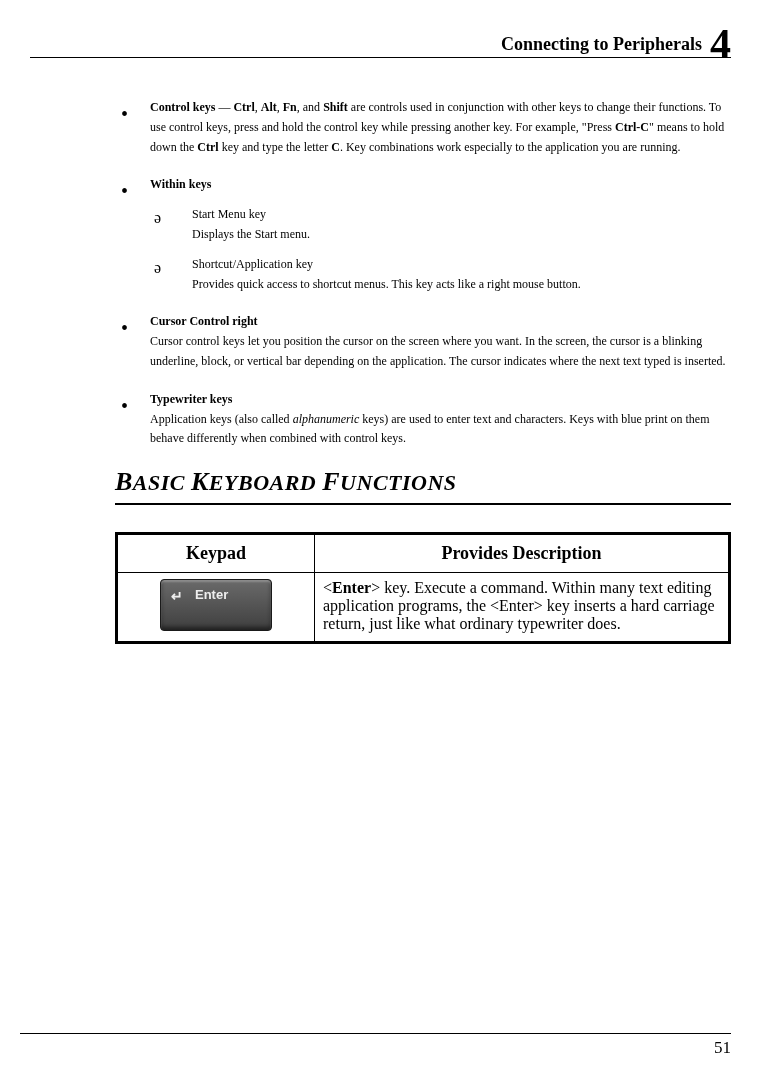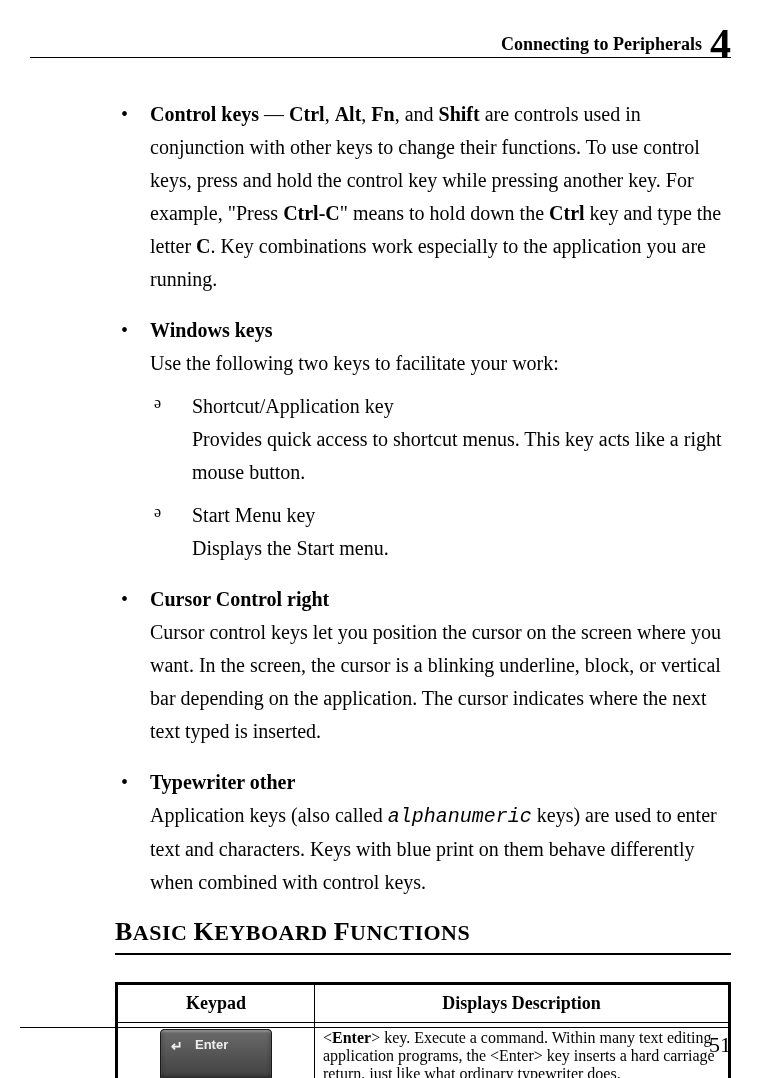--- a/index.html
+++ b/index.html
@@ -46,32 +46,32 @@
   }
   ul.main-list {
     list-style: none;
     padding: 0;
     margin: 0;
   }
   ul.main-list > li {
     position: relative;
     padding-left: 35px;
     margin-bottom: 18px;
-    font-size: 20px;
+    font-size: 12px;
     line-height: 1.65;
   }
   ul.main-list > li::before {
     content: "•";
     position: absolute;
     left: 6px;
     top: 0;
     font-size: 20px;
   }
   .b { font-weight: bold; }
-  .i { font-style: italic; font-family: Liberation Mono, monospace; }
+  .i { font-style: italic; }
   ul.sub-list {
     list-style: none;
     padding: 0;
     margin-top: 10px;
   }
   ul.sub-list > li {
     position: relative;
     padding-left: 42px;
     margin-bottom: 10px;
   }
@@ -82,20 +82,21 @@
     top: 0;
     font-size: 16px;
   }
   h2.section {
     font-size: 22px;
     font-weight: bold;
     font-variant: small-caps;
     margin-top: 16px;
     margin-bottom: 6px;
     letter-spacing: 0.5px;
+    font-style: italic;
   }
   h2.section .big { font-size: 26px; }
   .hr {
     border-top: 2px solid #000;
     margin-bottom: 18px;
   }
   table.kbtable {
     width: 100%;
     border-collapse: collapse;
     border: 3px solid #000;
@@ -142,74 +143,73 @@
     top: 7px;
   }
   .footer {
     position: absolute;
     bottom: 20px;
     left: 20px;
     right: 30px;
     border-top: 1.5px solid #000;
     text-align: right;
     padding-top: 4px;
-    font-size: 22px;
+    font-size: 17px;
   }
 </style>
 </head>
 <body>
 
 <div class="page">
   <div class="header">
     <span class="header-title">Connecting to Peripherals</span>
     <span class="chapter-num">4</span>
   </div>
 
   <div class="content">
     <ul class="main-list">
       <li>
         <span class="b">Control keys</span><span> — </span><span class="b">Ctrl</span><span>, </span><span class="b">Alt</span><span>, </span><span class="b">Fn</span><span>, and </span><span class="b">Shift</span><span> are controls used in conjunction with other keys to change their functions. To use control keys, press and hold the control key while pressing another key. For example, "Press </span><span class="b">Ctrl-C</span><span>" means to hold down the </span><span class="b">Ctrl</span><span> key and type the letter </span><span class="b">C</span><span>. Key combinations work especially to the application you are running.</span>
       </li>
 
       <li>
-        <span class="b">Windows keys</span><br>
-        <span>Use the following two keys to facilitate your work:</span>
+        <span class="b">Within keys</span><br>
         <ul class="sub-list">
+          <li>
+            <span>Start Menu key</span><br>
+            <span>Displays the Start menu.</span>
+          </li>
           <li>
             <span>Shortcut/Application key</span><br>
             <span>Provides quick access to shortcut menus. This key acts like a right mouse button.</span>
           </li>
-          <li>
-            <span>Start Menu key</span><br>
-            <span>Displays the Start menu.</span>
-          </li>
         </ul>
       </li>
 
       <li>
         <span class="b">Cursor Control right</span><br>
         <span>Cursor control keys let you position the cursor on the screen where you want. In the screen, the cursor is a blinking underline, block, or vertical bar depending on the application. The cursor indicates where the next text typed is inserted.</span>
       </li>
 
       <li>
-        <span class="b">Typewriter other</span><br>
+        <span class="b">Typewriter keys</span><br>
         <span>Application keys (also called </span><span class="i">alphanumeric</span><span> keys) are used to enter text and characters. Keys with blue print on them behave differently when combined with control keys.</span>
       </li>
     </ul>
 
     <h2 class="section">
       <span class="big">B</span><span>ASIC </span><span class="big">K</span><span>EYBOARD </span><span class="big">F</span><span>UNCTIONS</span>
     </h2>
     <div class="hr"></div>
 
     <table class="kbtable">
       <tbody>
           <tr>
         <th class="col-keypad">Keypad</th>
-        <th>Displays Description</th>
+        <th>Provides Description</th>
       </tr>
       <tr>
         <td class="col-keypad">
           <span class="key-img">
             <span class="arrow">↵</span>
             <span class="label">Enter</span>
           </span>
         </td>
         <td>
           <span>&lt;</span><span class="b">Enter</span><span>&gt; key. Execute a command. Within many text editing application programs, the &lt;Enter&gt; key inserts a hard carriage return, just like what ordinary typewriter does.</span>

